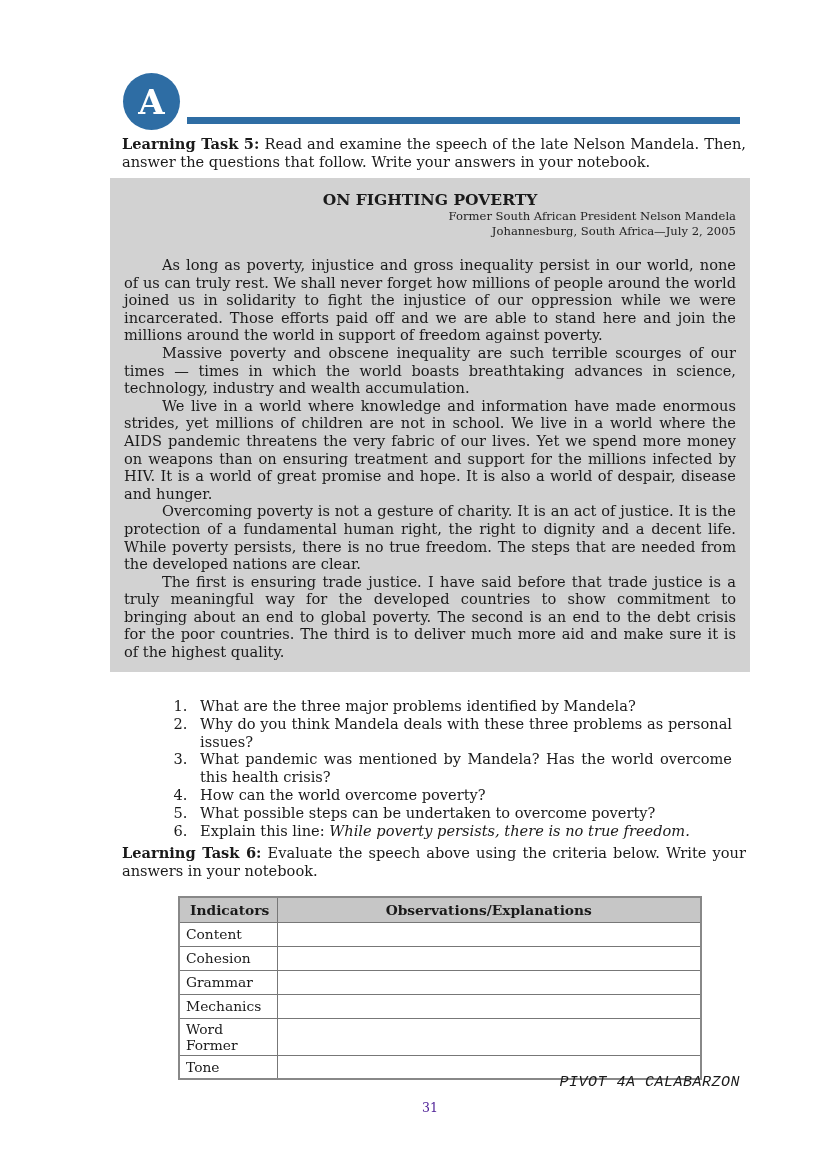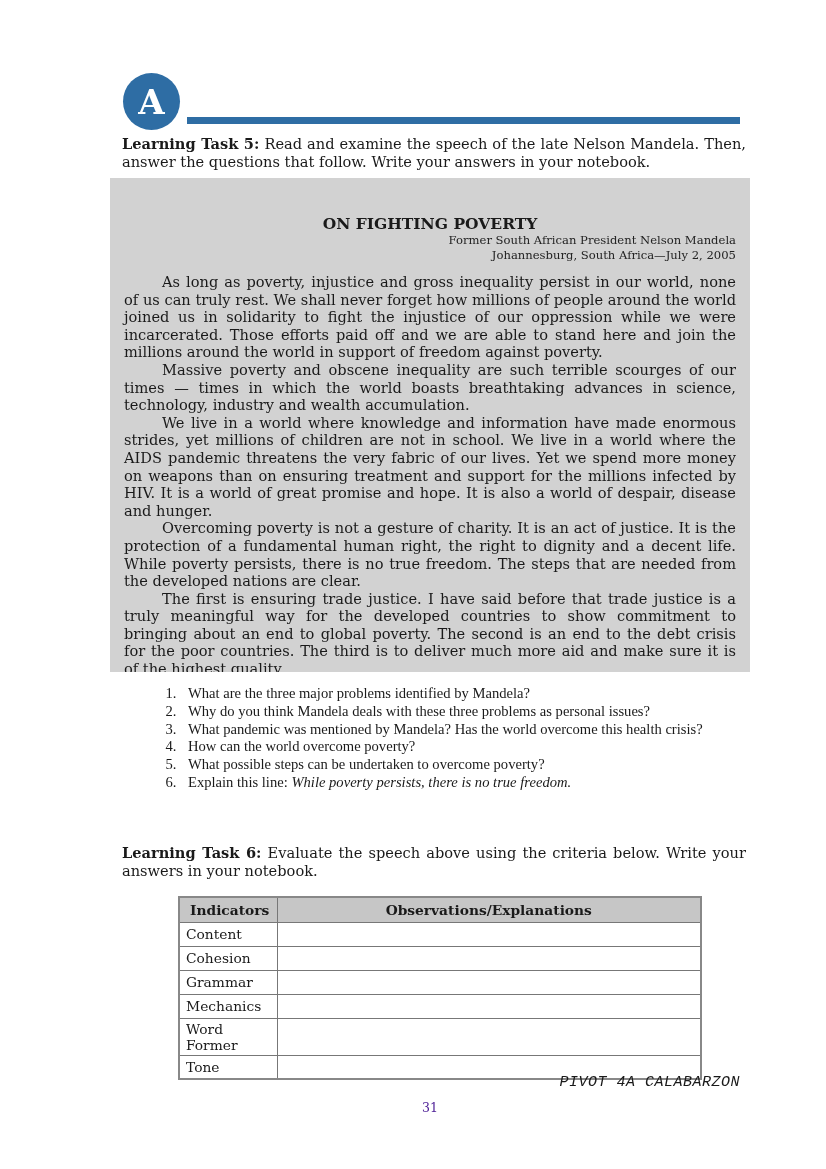--- a/index.html
+++ b/index.html
@@ -25,31 +25,31 @@
     font-size:14.6px; line-height:17.8px; text-align:justify;
   }
   #task5-intro { top:135px; }
   #task6-intro { top:844px; }
   .task-label { font-weight:bold; }
   
   .speech-box {
     position:absolute; left:110px; top:178px; width:640px; height:494px;
     background:#D2D2D2; padding:12px 14px 10px 14px; overflow:hidden;
   }
-  .speech-title { text-align:center; font-weight:bold; font-size:15.5px; line-height:19px;margin-top:24px; }
+  .speech-title { text-align:center; font-weight:bold; font-size:15.5px; line-height:19px; }
   .speech-sub { text-align:right; font-size:11.6px; line-height:14.5px; color:#222; }
-  .speech-body { margin-top:11px; }
+  .speech-body { margin-top:18px; }
   .speech-body p {
     font-size:14.6px; line-height:17.6px; text-align:justify; text-indent:38px;
   }
   
   .questions {
     position:absolute; left:148px; top:681px; width:600px;
   }
-  .questions ol { margin:4px; padding-left:28px;font-family:Liberation Serif, serif; }
+  .questions ol { margin:16px; padding-left:28px; }
   .questions li {
     font-size:14.6px; line-height:17.8px; text-align:justify; padding-left:8px;
   }
   .italic { font-style:italic; }
   
   .eval-table {
     position:absolute; left:178px; top:896px; width:524px;
     border-collapse:collapse; table-layout:fixed;
     font-size:13.8px;
   }

